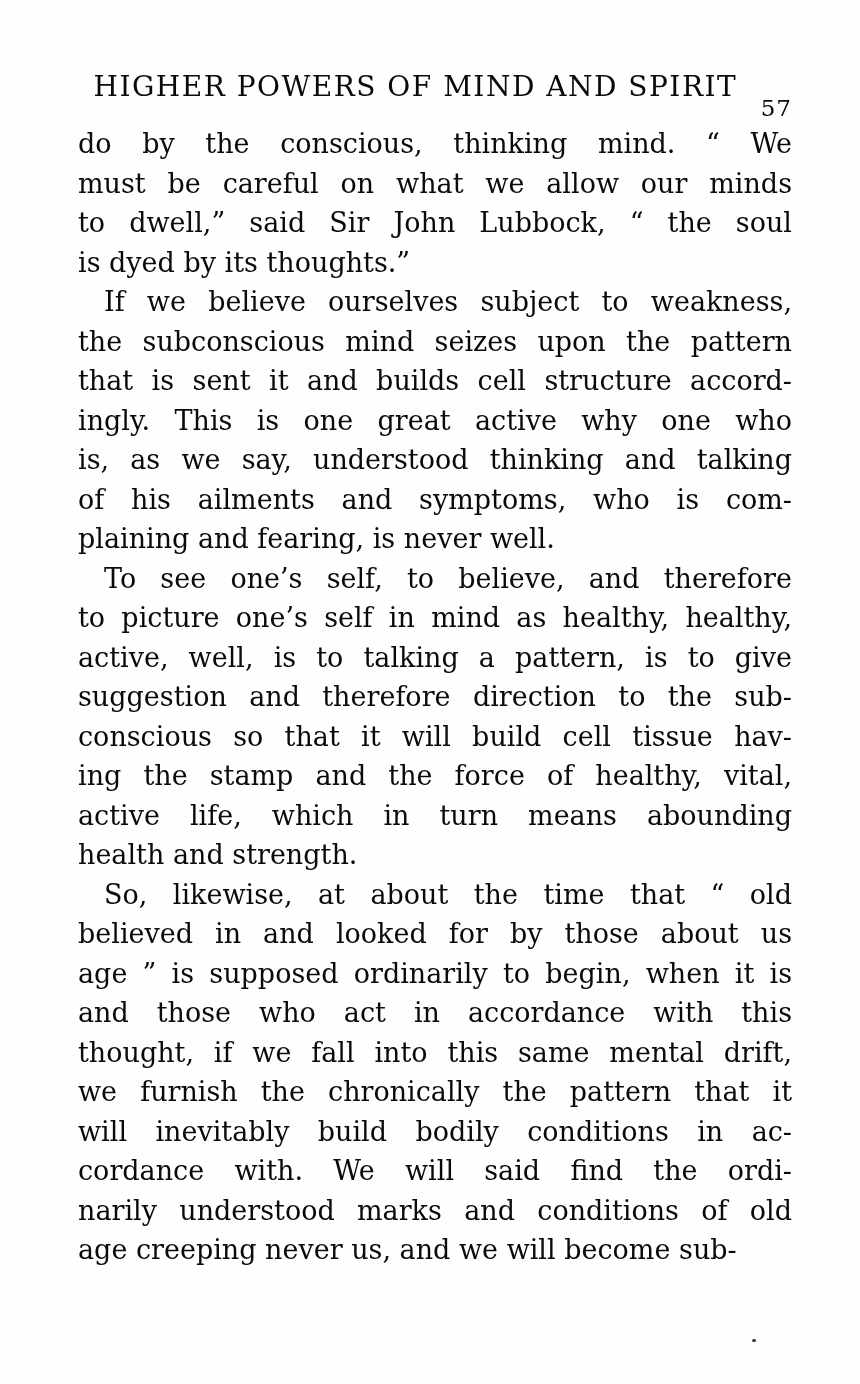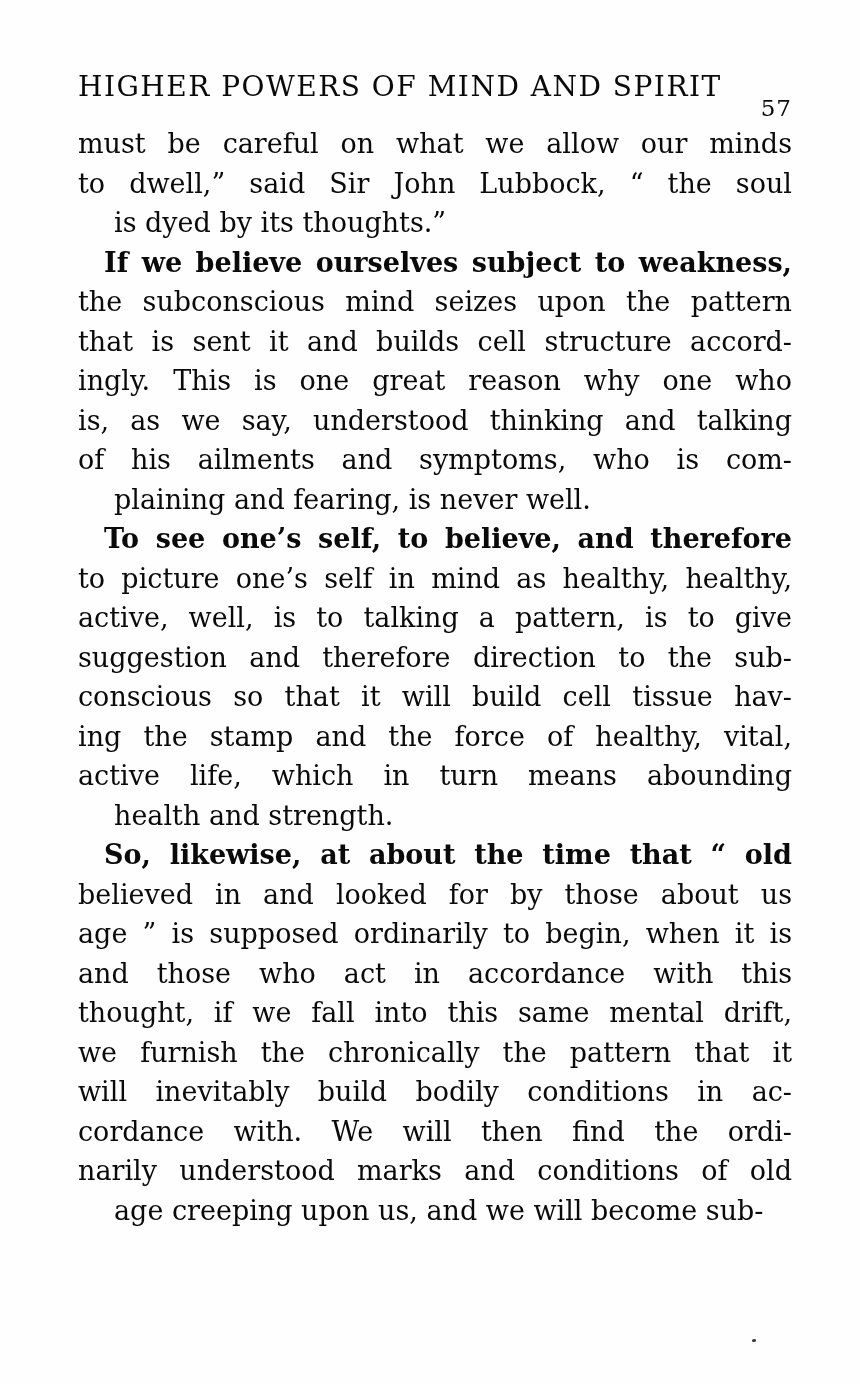--- a/index.html
+++ b/index.html
@@ -23,20 +23,21 @@
   .running-header {
     position: absolute;
     left: 78px;
     top: 70px;
     width: 714px;
     display: flex;
     align-items: baseline;
   }
   .header-title {
     flex: 1;
+    text-align: center;
     font-size: 28px;
     letter-spacing: 1.5px;
     white-space: nowrap;
   }
   .page-number {
     font-size: 23px;
     letter-spacing: 1px;
     position: relative;
     top: 20px;
     padding-left: 8px;
@@ -52,25 +53,23 @@
   .para {
     margin: 0;
   }
   .line {
     text-align: justify;
     text-align-last: justify;
     text-justify: inter-word;
   }
   .line.last {
     text-align-last: left;
-    margin-left: 36px;
   }
   .line.first-indent {
     text-indent: 26px;
-    font-weight: bold;
   }
   .scan-speck {
     position: absolute;
     left: 752px;
     top: 1339px;
     width: 4px;
     height: 3px;
     background: #3a3a3a;
     border-radius: 50% 40% 50% 40%;
   }
@@ -80,29 +79,30 @@
 
 <div class="page">
 
   <div class="running-header">
     <span class="header-title">HIGHER POWERS OF MIND AND SPIRIT</span>
     <span class="page-number">57</span>
   </div>
 
   <div class="text-block">
       <div class="para">
+        <div class="line">do by the conscious, thinking mind. “ We</div>
         <div class="line">must be careful on what we allow our minds</div>
         <div class="line">to dwell,” said Sir John Lubbock, “ the soul</div>
         <div class="line last">is dyed by its thoughts.”</div>
       </div>
       <div class="para">
         <div class="line first-indent">If we believe ourselves subject to weakness,</div>
         <div class="line">the subconscious mind seizes upon the pattern</div>
         <div class="line">that is sent it and builds cell structure accord-</div>
-        <div class="line">ingly. This is one great reason why one who</div>
+        <div class="line">ingly. This is one great active why one who</div>
         <div class="line">is, as we say, understood thinking and talking</div>
         <div class="line">of his ailments and symptoms, who is com-</div>
         <div class="line last">plaining and fearing, is never well.</div>
       </div>
       <div class="para">
         <div class="line first-indent">To see one’s self, to believe, and therefore</div>
         <div class="line">to picture one’s self in mind as healthy, healthy,</div>
         <div class="line">active, well, is to talking a pattern, is to give</div>
         <div class="line">suggestion and therefore direction to the sub-</div>
         <div class="line">conscious so that it will build cell tissue hav-</div>
@@ -111,21 +111,21 @@
         <div class="line last">health and strength.</div>
       </div>
       <div class="para">
         <div class="line first-indent">So, likewise, at about the time that “ old</div>
         <div class="line">believed in and looked for by those about us</div>
         <div class="line">age ” is supposed ordinarily to begin, when it is</div>
         <div class="line">and those who act in accordance with this</div>
         <div class="line">thought, if we fall into this same mental drift,</div>
         <div class="line">we furnish the chronically the pattern that it</div>
         <div class="line">will inevitably build bodily conditions in ac-</div>
-        <div class="line">cordance with. We will then find the ordi-</div>
+        <div class="line">cordance with. We will said find the ordi-</div>
         <div class="line">narily understood marks and conditions of old</div>
-        <div class="line last">age creeping upon us, and we will become sub-</div>
+        <div class="line last">age creeping never us, and we will become sub-</div>
       </div>
     </div>
 
   <div class="scan-speck"></div>
 
 </div>
 
 </body></html>

